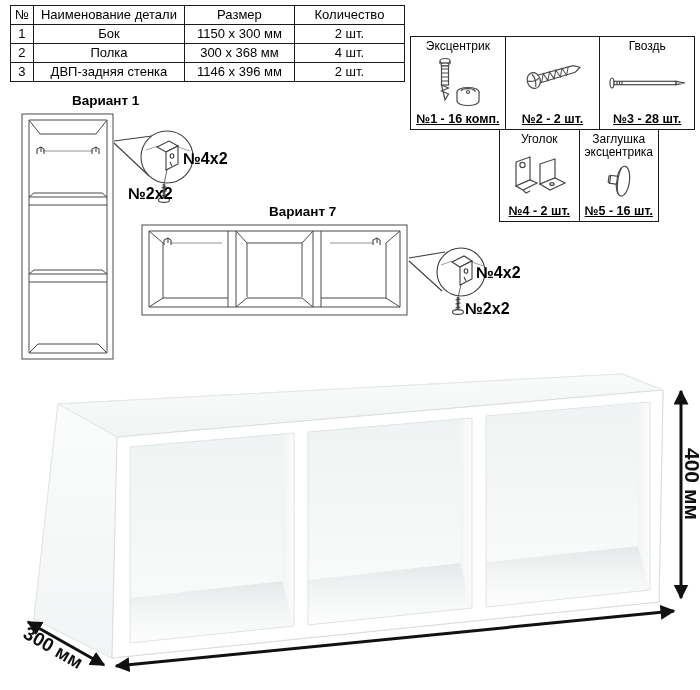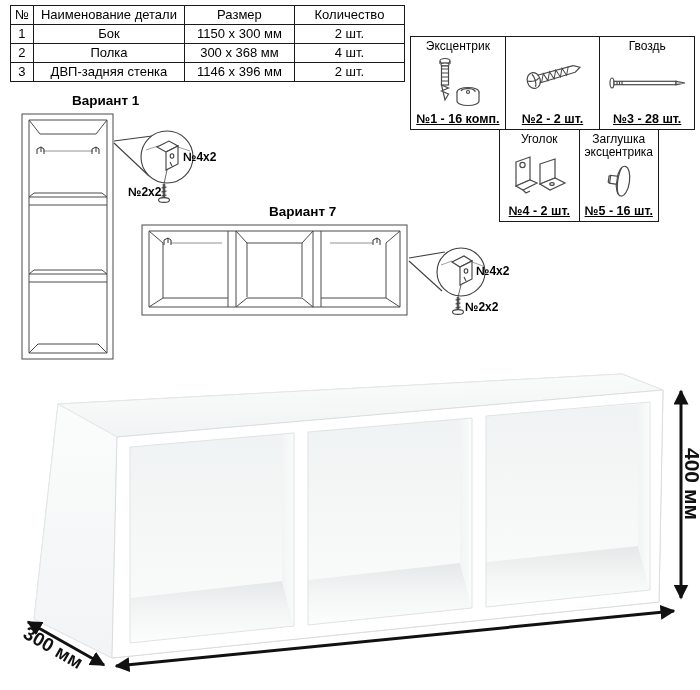--- a/index.html
+++ b/index.html
@@ -18,21 +18,21 @@
   .hwrow{position:absolute;display:flex;border:1.5px solid #1a1a1a;background:#fff;box-sizing:border-box;}
   .hwrow1{left:410px;top:36px;width:285px;height:94px;}
   .hwrow2{left:472px;top:128.5px;width:160px;height:93px;margin-left:27px;}
   .hwcell{flex:1;display:flex;flex-direction:column;align-items:center;border-right:1.5px solid #1a1a1a;box-sizing:border-box;}
   .hwcell:last-child{border-right:none;}
   .hw-title{font-weight:normal;font-size:12px;line-height:1.12;text-align:center;margin-top:3px;}
   .hw-icon{flex:1;display:flex;align-items:center;justify-content:center;}
   .hw-count{font-weight:bold;font-size:12.5px;text-align:center;margin-bottom:3px;white-space:nowrap;text-decoration:underline;}
 
   
-  .lbl{position:absolute;font-weight:bold;font-size:12px;white-space:nowrap;}
+  .lbl{position:absolute;font-weight:bold;font-size:16px;white-space:nowrap;}
   .variant-lbl{font-size:13.5px;padding-left:36px;}
   .dim{position:absolute;font-weight:bold;color:#111;text-align:center;white-space:nowrap;}
   .dim-w{left:245px;top:635px;width:150px;font-size:21px;}
   .dim-h{left:652px;top:472px;width:80px;font-size:21px;transform:rotate(90deg);transform-origin:center;}
   .dim-d{left:13px;top:637px;width:80px;font-size:19px;transform:rotate(30deg);transform-origin:center;}
 </style>
 </head>
 <body>
 
 <div class="page">

